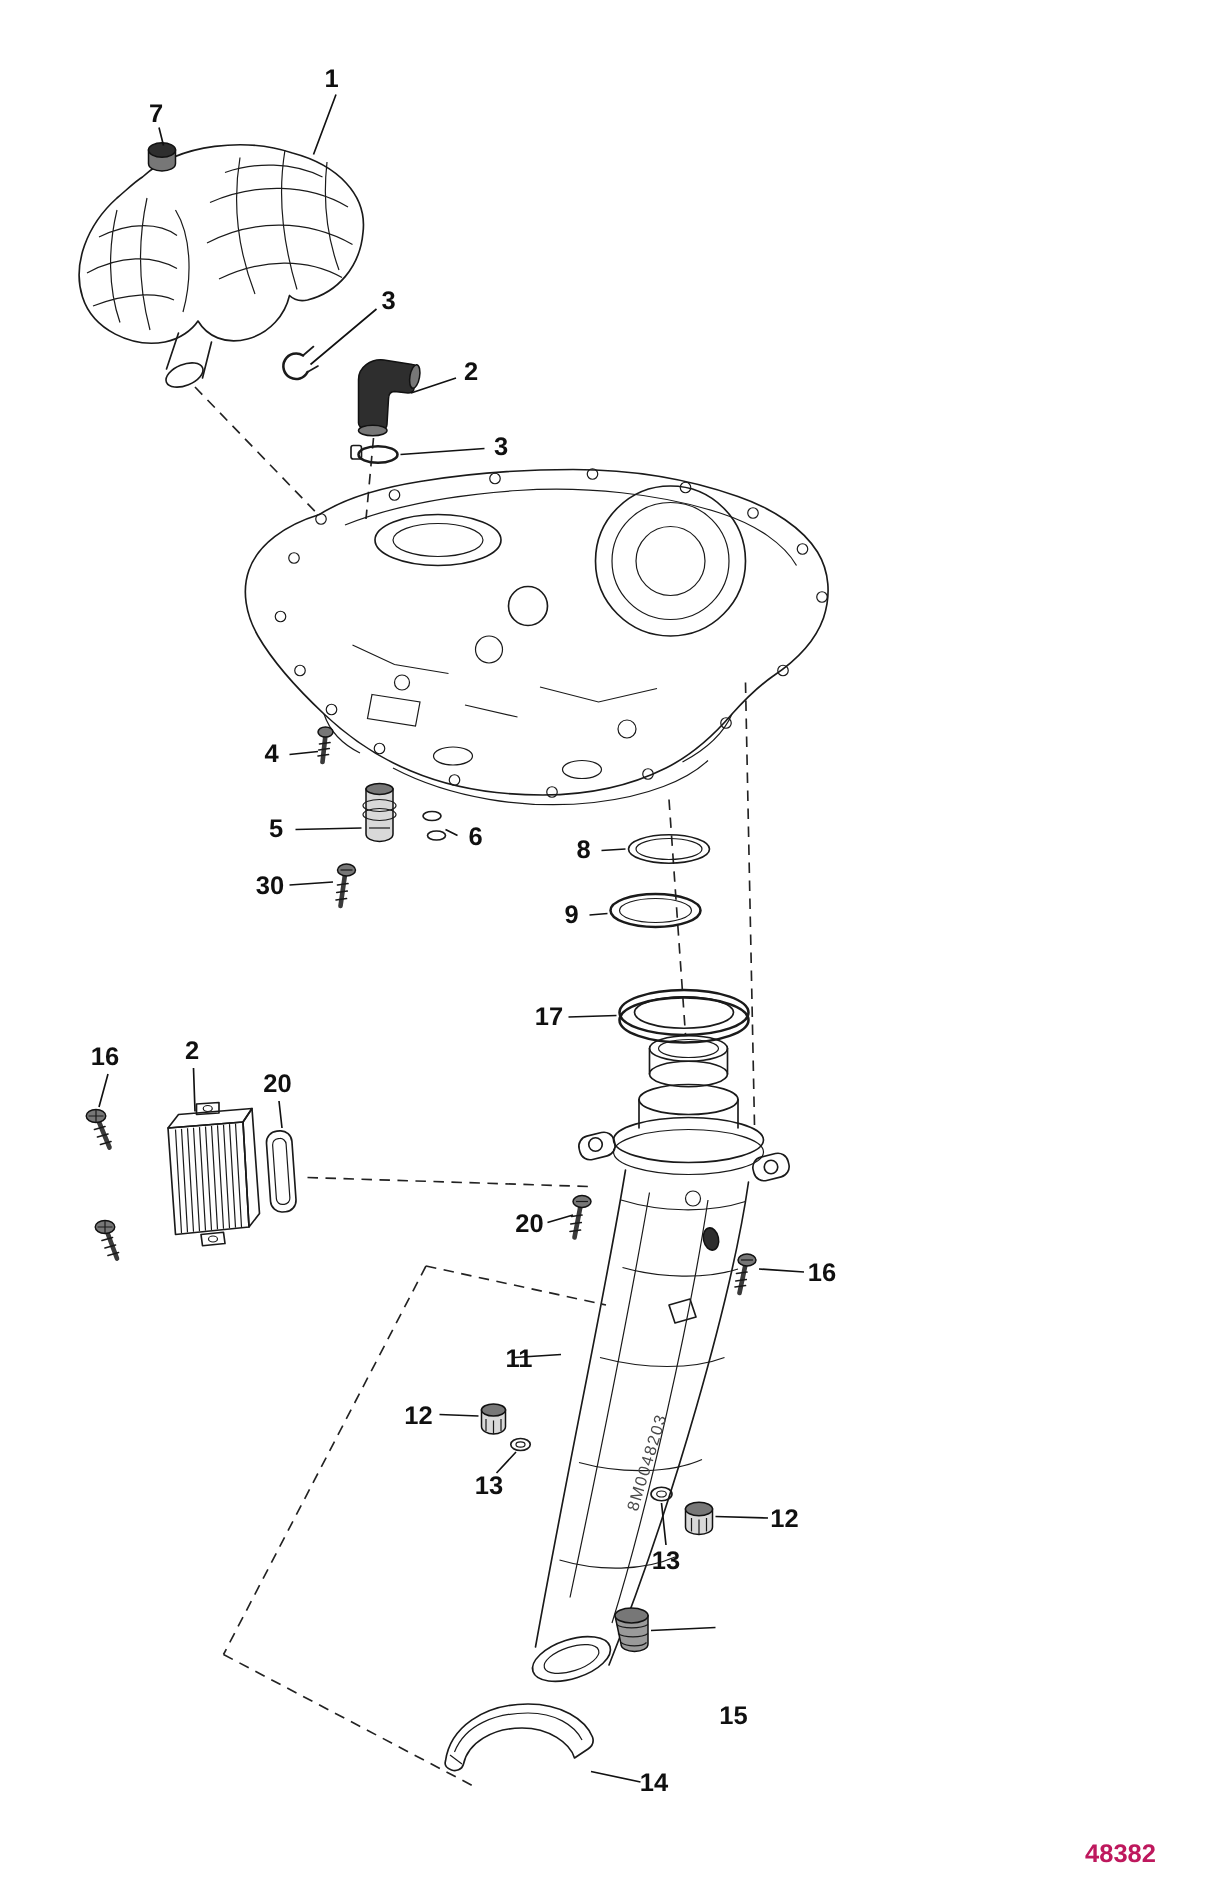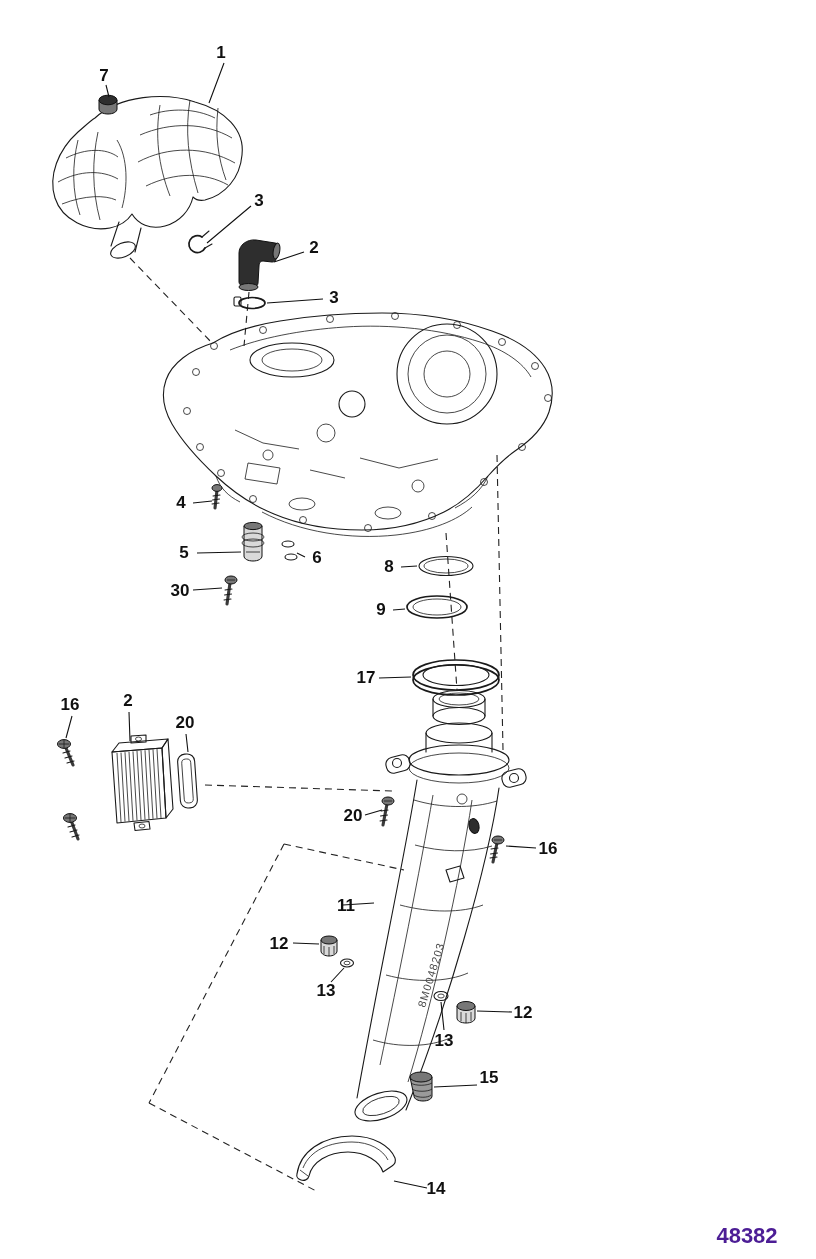--- a/index.html
+++ b/index.html
@@ -11,21 +11,21 @@
   .dash{fill:none;stroke:#222;stroke-width:1.1;stroke-dasharray:7 5;}
   .lead{fill:none;stroke:#111;stroke-width:1.1;}
   .fillD{fill:#2e2e2e;stroke:#111;stroke-width:1;}
   .fillM{fill:#777;stroke:#111;stroke-width:1;}
   .fillG{fill:#9a9a9a;stroke:#111;stroke-width:1;}
   .fillL{fill:#d9d9d9;stroke:#111;stroke-width:1;}
   .white{fill:#fff;stroke:#1a1a1a;stroke-width:1.1;}
   .shaft{stroke:#3a3a3a;stroke-width:3.1;stroke-linecap:round;}
   .mark{font-family:"Liberation Sans",sans-serif;font-size:11px;fill:#4a4a4a;letter-spacing:1px;}
   .callout{position:absolute;transform:translate(-50%,-50%);font-weight:bold;font-size:17px;color:#101010;white-space:nowrap;}
-  .fignum{position:absolute;transform:translate(-50%,-50%);font-weight:bold;font-size:22px;color:#4c1d95;}
+  .fignum{position:absolute;transform:translate(-50%,-50%);font-weight:bold;font-size:17px;color:#be185d;}
 </style>
 </head>
 <body>
 
 <div class="stage">
 
 <svg width="816" height="1259" viewBox="0 0 816 1259">
 
   <g>
     <path class="dash" d="M130,258 L213,344"></path>
@@ -256,18 +256,18 @@
 <span class="callout" style="left:70px;top:705px">16</span>
 <span class="callout" style="left:128px;top:701px">2</span>
 <span class="callout" style="left:185px;top:723px">20</span>
 <span class="callout" style="left:353px;top:816px">20</span>
 <span class="callout" style="left:548px;top:849px">16</span>
 <span class="callout" style="left:346px;top:906px">11</span>
 <span class="callout" style="left:279px;top:944px">12</span>
 <span class="callout" style="left:326px;top:991px">13</span>
 <span class="callout" style="left:444px;top:1041px">13</span>
 <span class="callout" style="left:523px;top:1013px">12</span>
-<span class="callout" style="left:489px;top:1078px">15</span>
+<span class="callout" style="left:489px;top:1144px">15</span>
 <span class="callout" style="left:436px;top:1189px">14</span>
 
 <span class="fignum" style="left:747px;top:1236px">48382</span>
 
 </div>
 
 </body></html>

